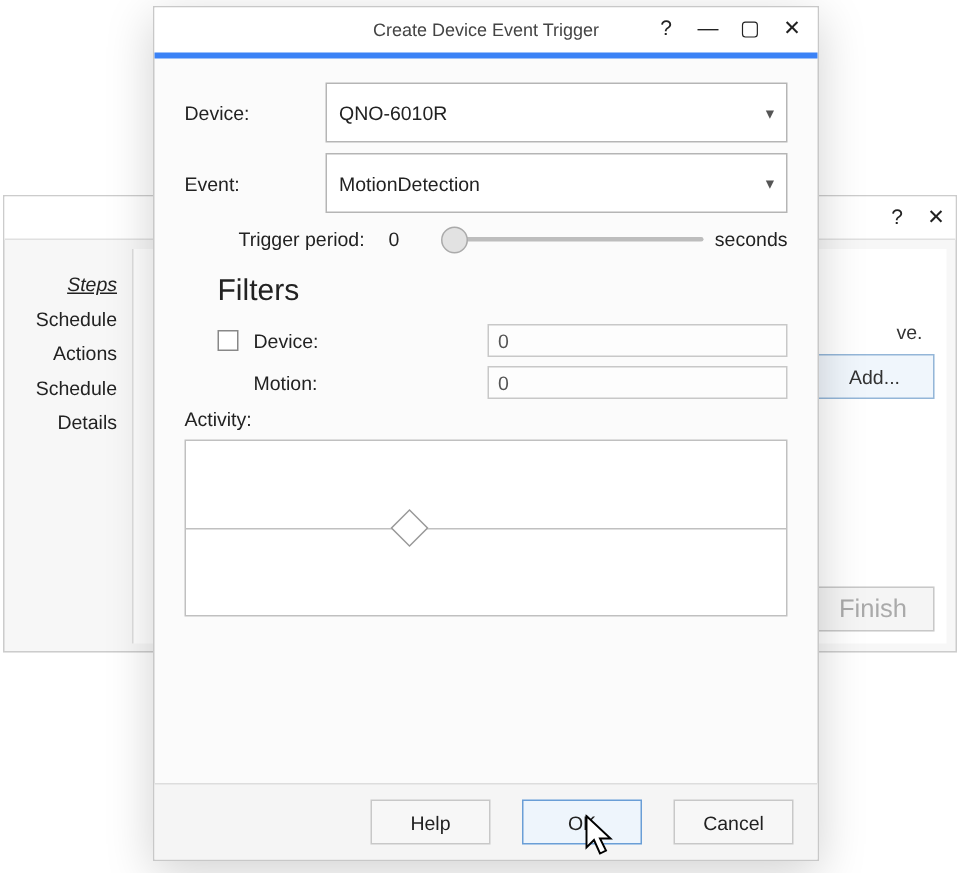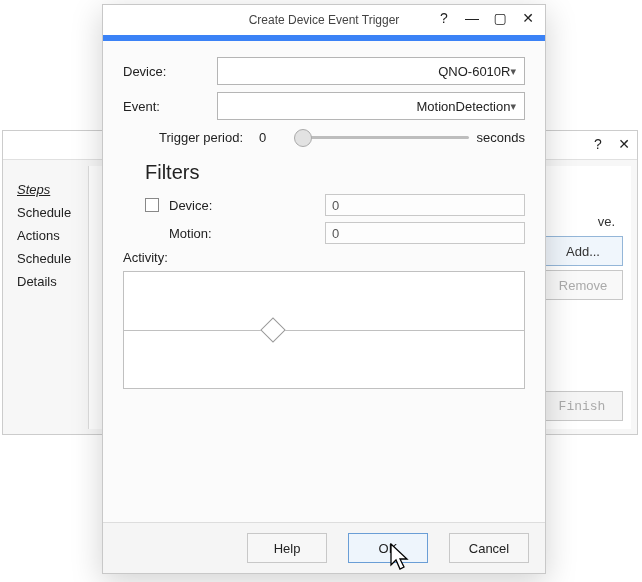--- a/index.html
+++ b/index.html
@@ -50,20 +50,21 @@
     cursor: default;
   }
   .back-body {
     display: flex;
     height: calc(100% - 28px);
   }
   .back-left {
     width: 85px;
     padding: 22px 10px 10px 14px;
     box-sizing: border-box;
+    text-align: right;
   }
   .back-left .step-item {
     margin-bottom: 8px;
     font-size: 13px;
   }
   .back-left .step-item.cur {
     text-decoration: underline;
     font-style: italic;
   }
   .back-right {
@@ -113,43 +114,42 @@
     right: 8px;
     bottom: 8px;
     width: 80px;
     height: 28px;
     border: 1px solid #c8c8c8;
     background: #f5f5f5;
     color: #aaa;
     display: flex;
     align-items: center;
     justify-content: center;
-    font-size: 13px;
-    font-family: Liberation Mono, monospace;
+    font-size: 17px;
   }
 
   
   .dialog {
     position: absolute;
     left: 102px;
     top: 4px;
     width: 444px;
     height: 570px;
     border: 1px solid #c8c8c8;
     background: #fbfbfb;
     box-shadow: 0 8px 30px rgba(0,0,0,0.18);
     box-sizing: border-box;
     z-index: 10;
   }
   .dlg-titlebar {
     height: 30px;
     background: #fff;
     display: flex;
     align-items: center;
-    border-bottom: 6px solid #3b82f6;
+    border-bottom: 4px solid #3b82f6;
     position: relative;
   }
   .dlg-title {
     position: absolute;
     left: 50%;
     transform: translateX(-50%);
     font-size: 12px;
     color: #444;
   }
   .dlg-titlebar .win-btns {
@@ -173,27 +173,27 @@
     display: flex;
     align-items: center;
     margin-bottom: 7px;
   }
   .row-label {
     width: 94px;
     font-size: 13px;
   }
   .dropdown {
     flex: 1;
-    height: 28px;
+    height: 40px;
     border: 1px solid #b5b5b5;
     background: #fff;
     display: flex;
     align-items: center;
     padding: 0 8px;
-    justify-content: flex-end;
+    justify-content: space-between;
     font-size: 13px;
     box-sizing: border-box;
   }
   .dropdown .caret {
     font-size: 11px;
     color: #555;
   }
   .slider-row {
     display: flex;
     align-items: center;
@@ -355,21 +355,20 @@
       <div class="step-item cur">Steps</div>
       <div class="step-item">Schedule</div>
       <div class="step-item">Actions</div>
       <div class="step-item">Schedule</div>
       <div class="step-item">Details</div>
     </div>
     <div class="back-right">
       <div class="move-hint">ve.</div>
       <div class="back-side-btns">
         <div class="side-btn primary">Add...</div>
-        <div class="side-btn disabled">Remove</div>
       </div>
       <div class="finish-btn">Finish</div>
     </div>
   </div>
 </div>
 
 <div class="dialog">
   <div class="dlg-titlebar">
     <div class="dlg-title">Create Device Event Trigger</div>
     <div class="win-btns">

